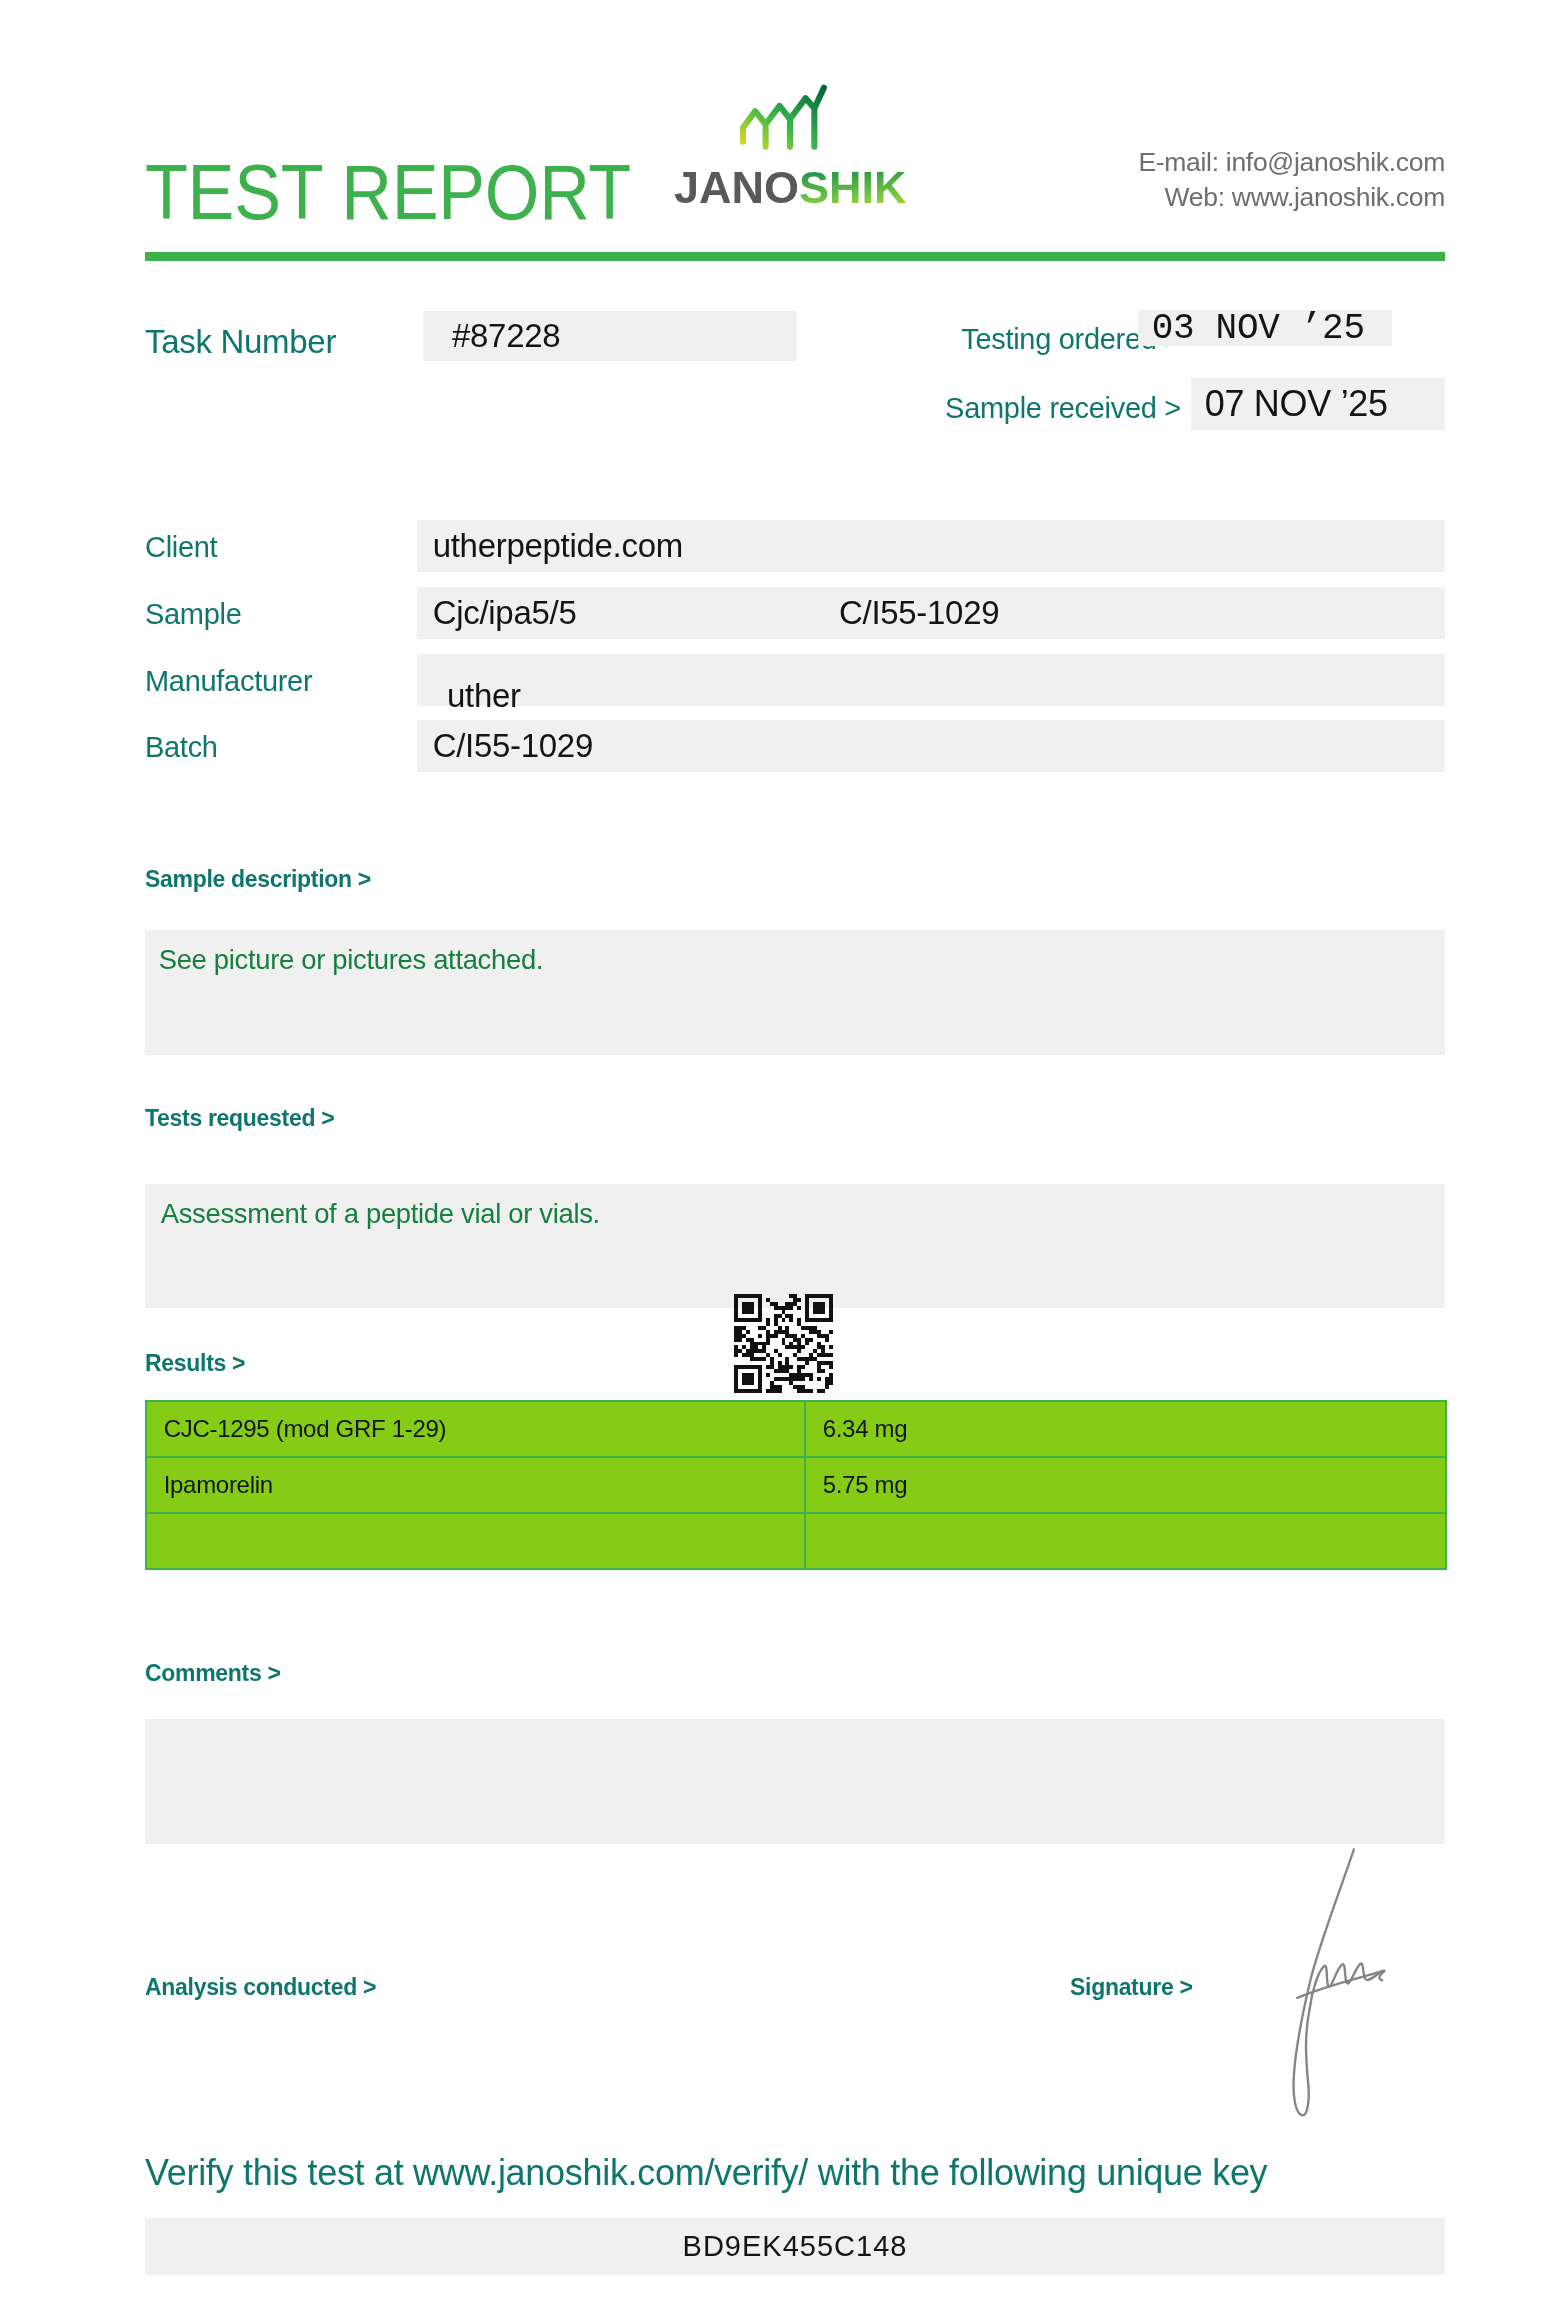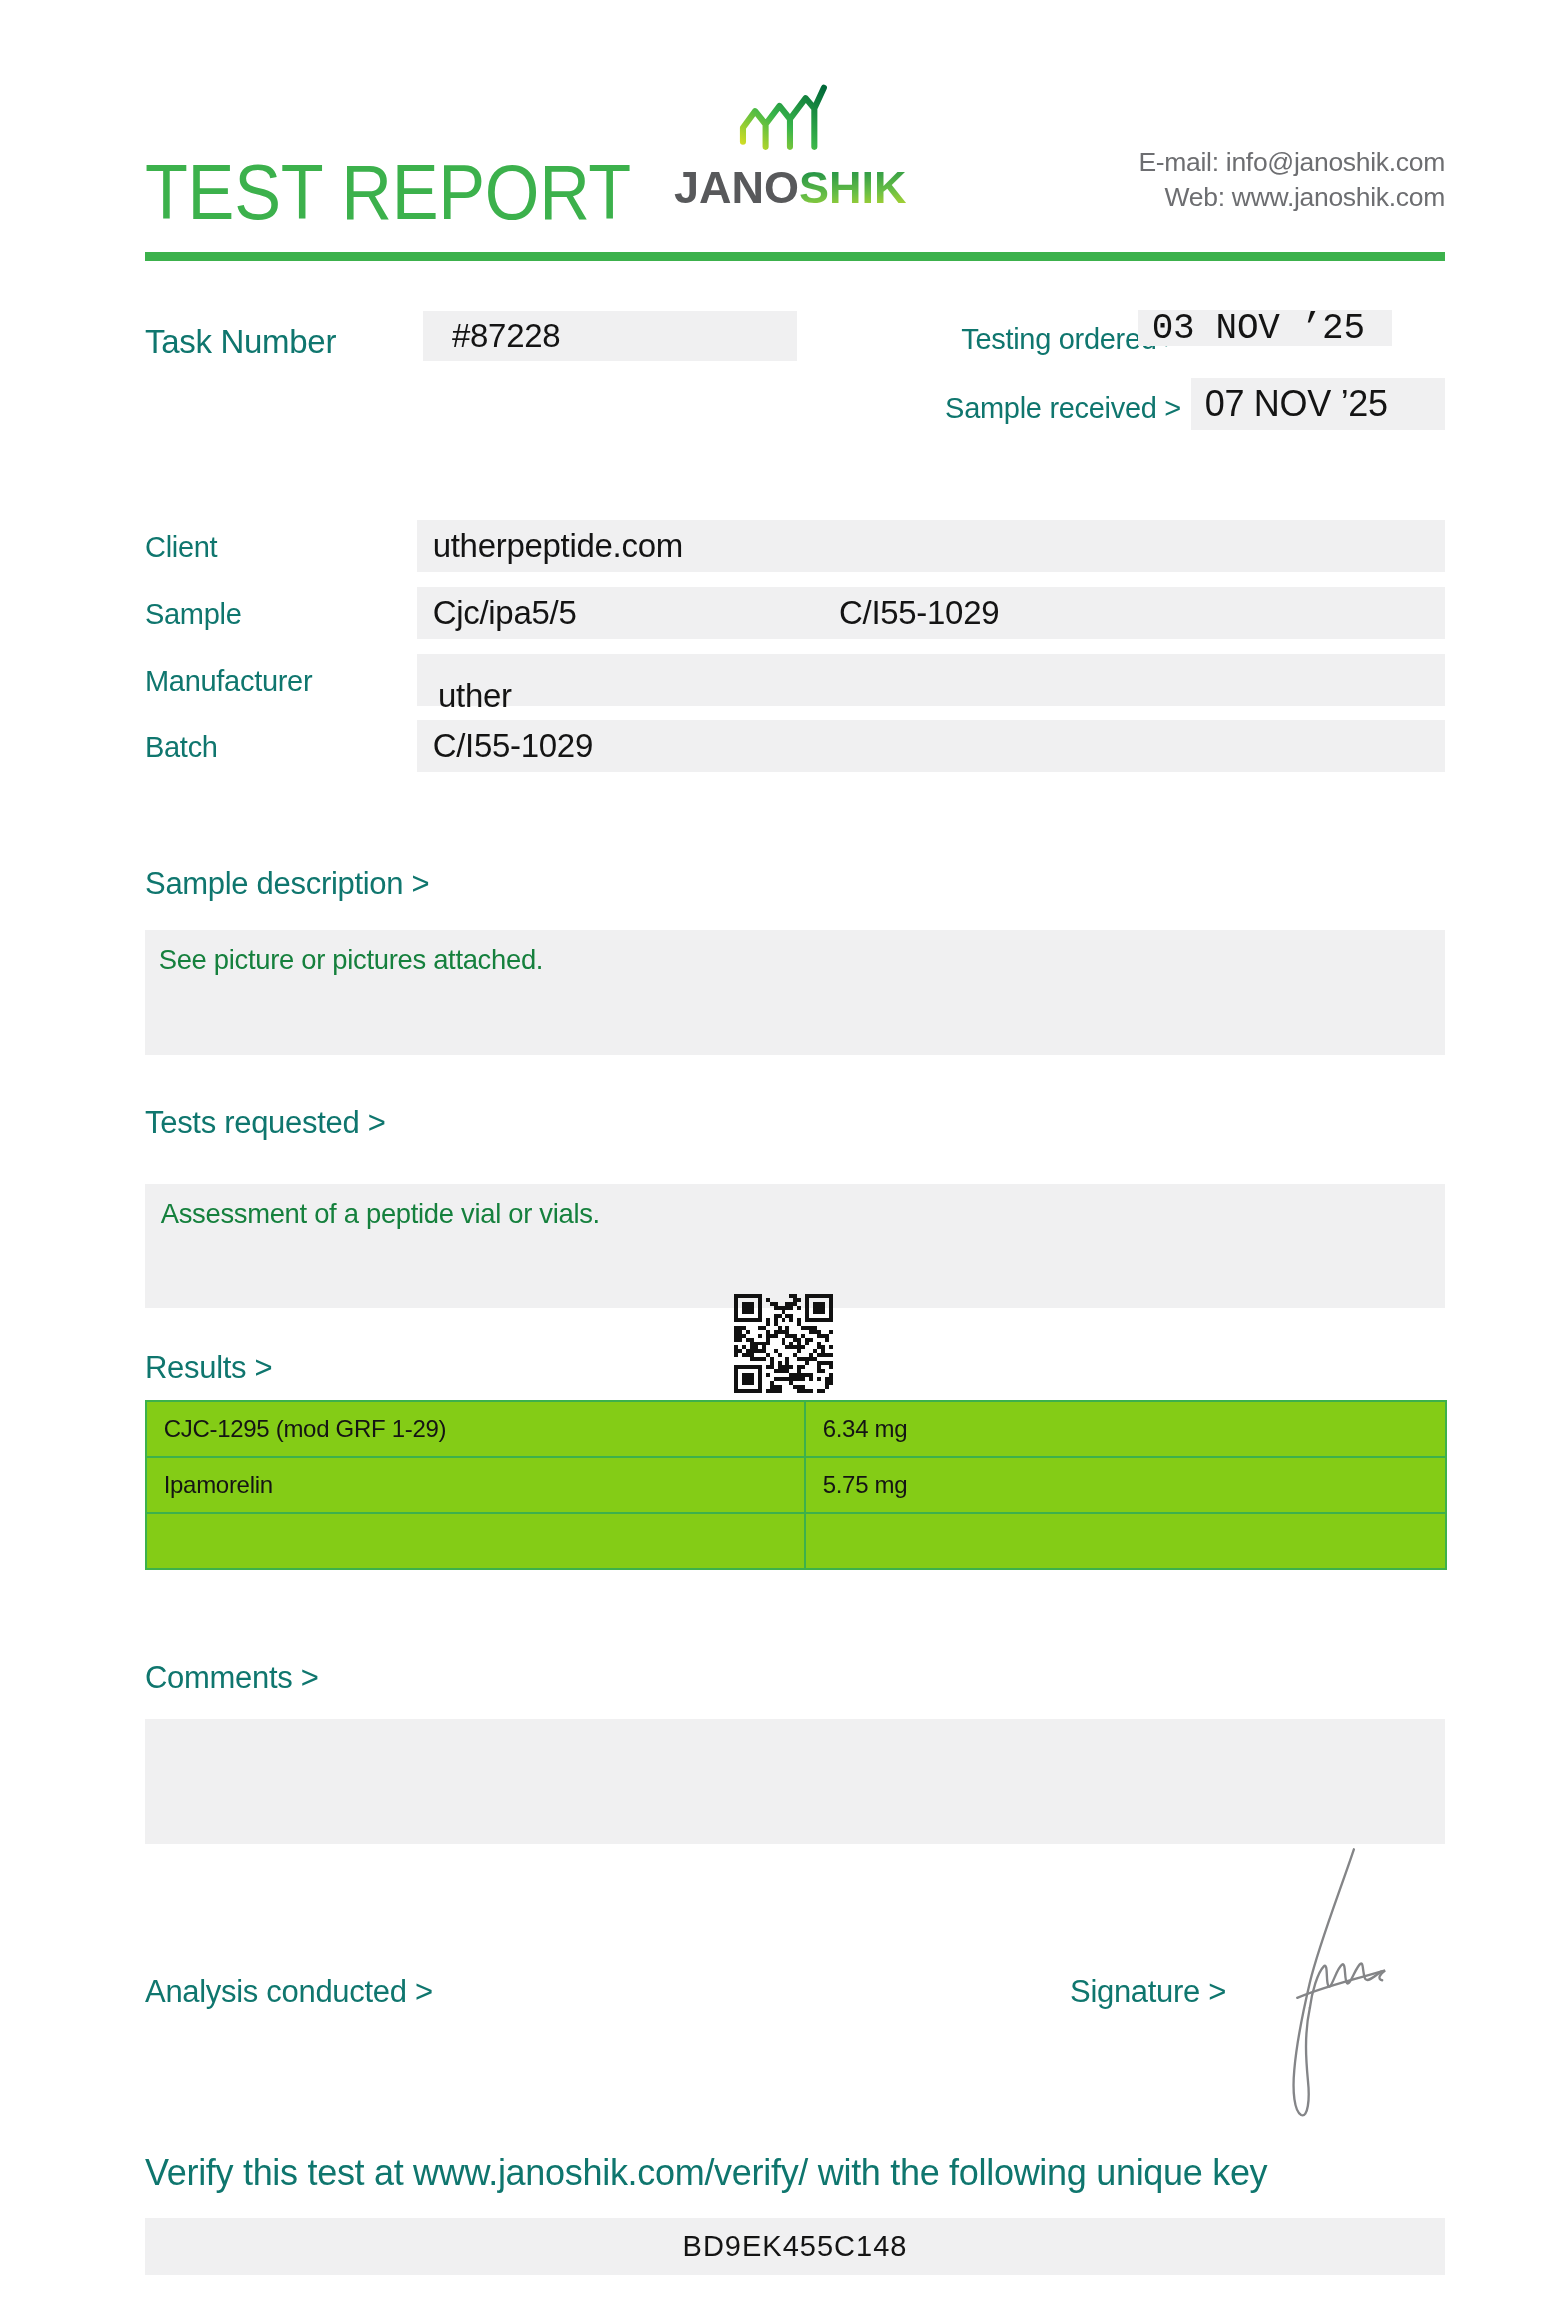--- a/index.html
+++ b/index.html
@@ -5,21 +5,21 @@
   html,body{margin:0;padding:0;background:#ffffff;}
   body{font-family:"Liberation Sans", sans-serif; letter-spacing:-0.3px; color:#111;}
   .page{position:relative;width:1568px;height:2313px;background:#fff;overflow:hidden;}
   .abs{position:absolute;}
   .green{color:#0f766e;}
   .graybox{background:#f0f0f1;}
   .title{font-size:78px;font-weight:500;color:#3cb14c;transform:scaleX(.90);transform-origin:left center;white-space:nowrap;}
   .contact{font-size:26.5px;color:#6d6e71;text-align:right;line-height:35px;white-space:nowrap;}
   .label-lg{font-size:33px;font-weight:500;}
   .label-md{font-size:29px;font-weight:400;white-space:nowrap;}
-  .section-h{font-size:31px;font-weight:400;white-space:nowrap;}
+  .section-h{font-size:23px;font-weight:700;white-space:nowrap;}
   .value{font-size:33px;color:#141414;white-space:nowrap;}
   .value-lg{font-size:36px;color:#141414;white-space:nowrap;}
   .rule{background:#3cb14c;}
   .vbox{display:flex;align-items:center;}
   .body-text{font-size:27.4px;color:#15803d;}
   table.results{border-collapse:collapse;width:1300px;table-layout:fixed;}
   table.results td{border:2.9px solid #3cb14c;height:54px;font-size:24px;color:#141414;padding:0 0 0 16.7px;vertical-align:middle;background:#84cc16;}
   .logo-word{font-size:45px;font-weight:700;letter-spacing:0px;white-space:nowrap;}
   .logo-left{color:#58595b;}
   .logo-right{background:linear-gradient(175deg,#1f9147 15%,#6abf45 60%,#d7df23 105%);-webkit-background-clip:text;background-clip:text;color:#39a949;-webkit-text-fill-color:transparent;}
@@ -75,21 +75,21 @@
   </div>
 
   <div class="abs green label-md" style="left:145px;top:598px;">Sample</div>
   <div class="abs graybox vbox" style="left:417px;top:587px;width:1028px;height:52px;">
     <span class="value" style="padding-left:15.7px;">Cjc/ipa5/5</span>
     <span class="value abs" style="left:422px;">C/I55-1029</span>
   </div>
 
   <div class="abs green label-md" style="left:145px;top:665px;">Manufacturer</div>
   <div class="abs graybox vbox" style="left:417px;top:654px;width:1028px;height:52px;">
-    <span class="value" style="padding-left:21px;margin-top:32px;">uther</span>
+    <span class="value" style="padding-left:30px;margin-top:32px;">uther</span>
   </div>
 
   <div class="abs green label-md" style="left:145px;top:731px;">Batch</div>
   <div class="abs graybox vbox" style="left:417px;top:720px;width:1028px;height:52px;">
     <span class="value" style="padding-left:15.7px;">C/I55-1029</span>
   </div>
 
   <div class="abs green section-h" style="left:145px;top:866px;">Sample description &gt;</div>
   <div class="abs graybox" style="left:145px;top:930px;width:1300px;height:125px;">
     <div class="body-text" style="padding:13.7px 0 0 13.7px;">See picture or pictures attached.</div>

